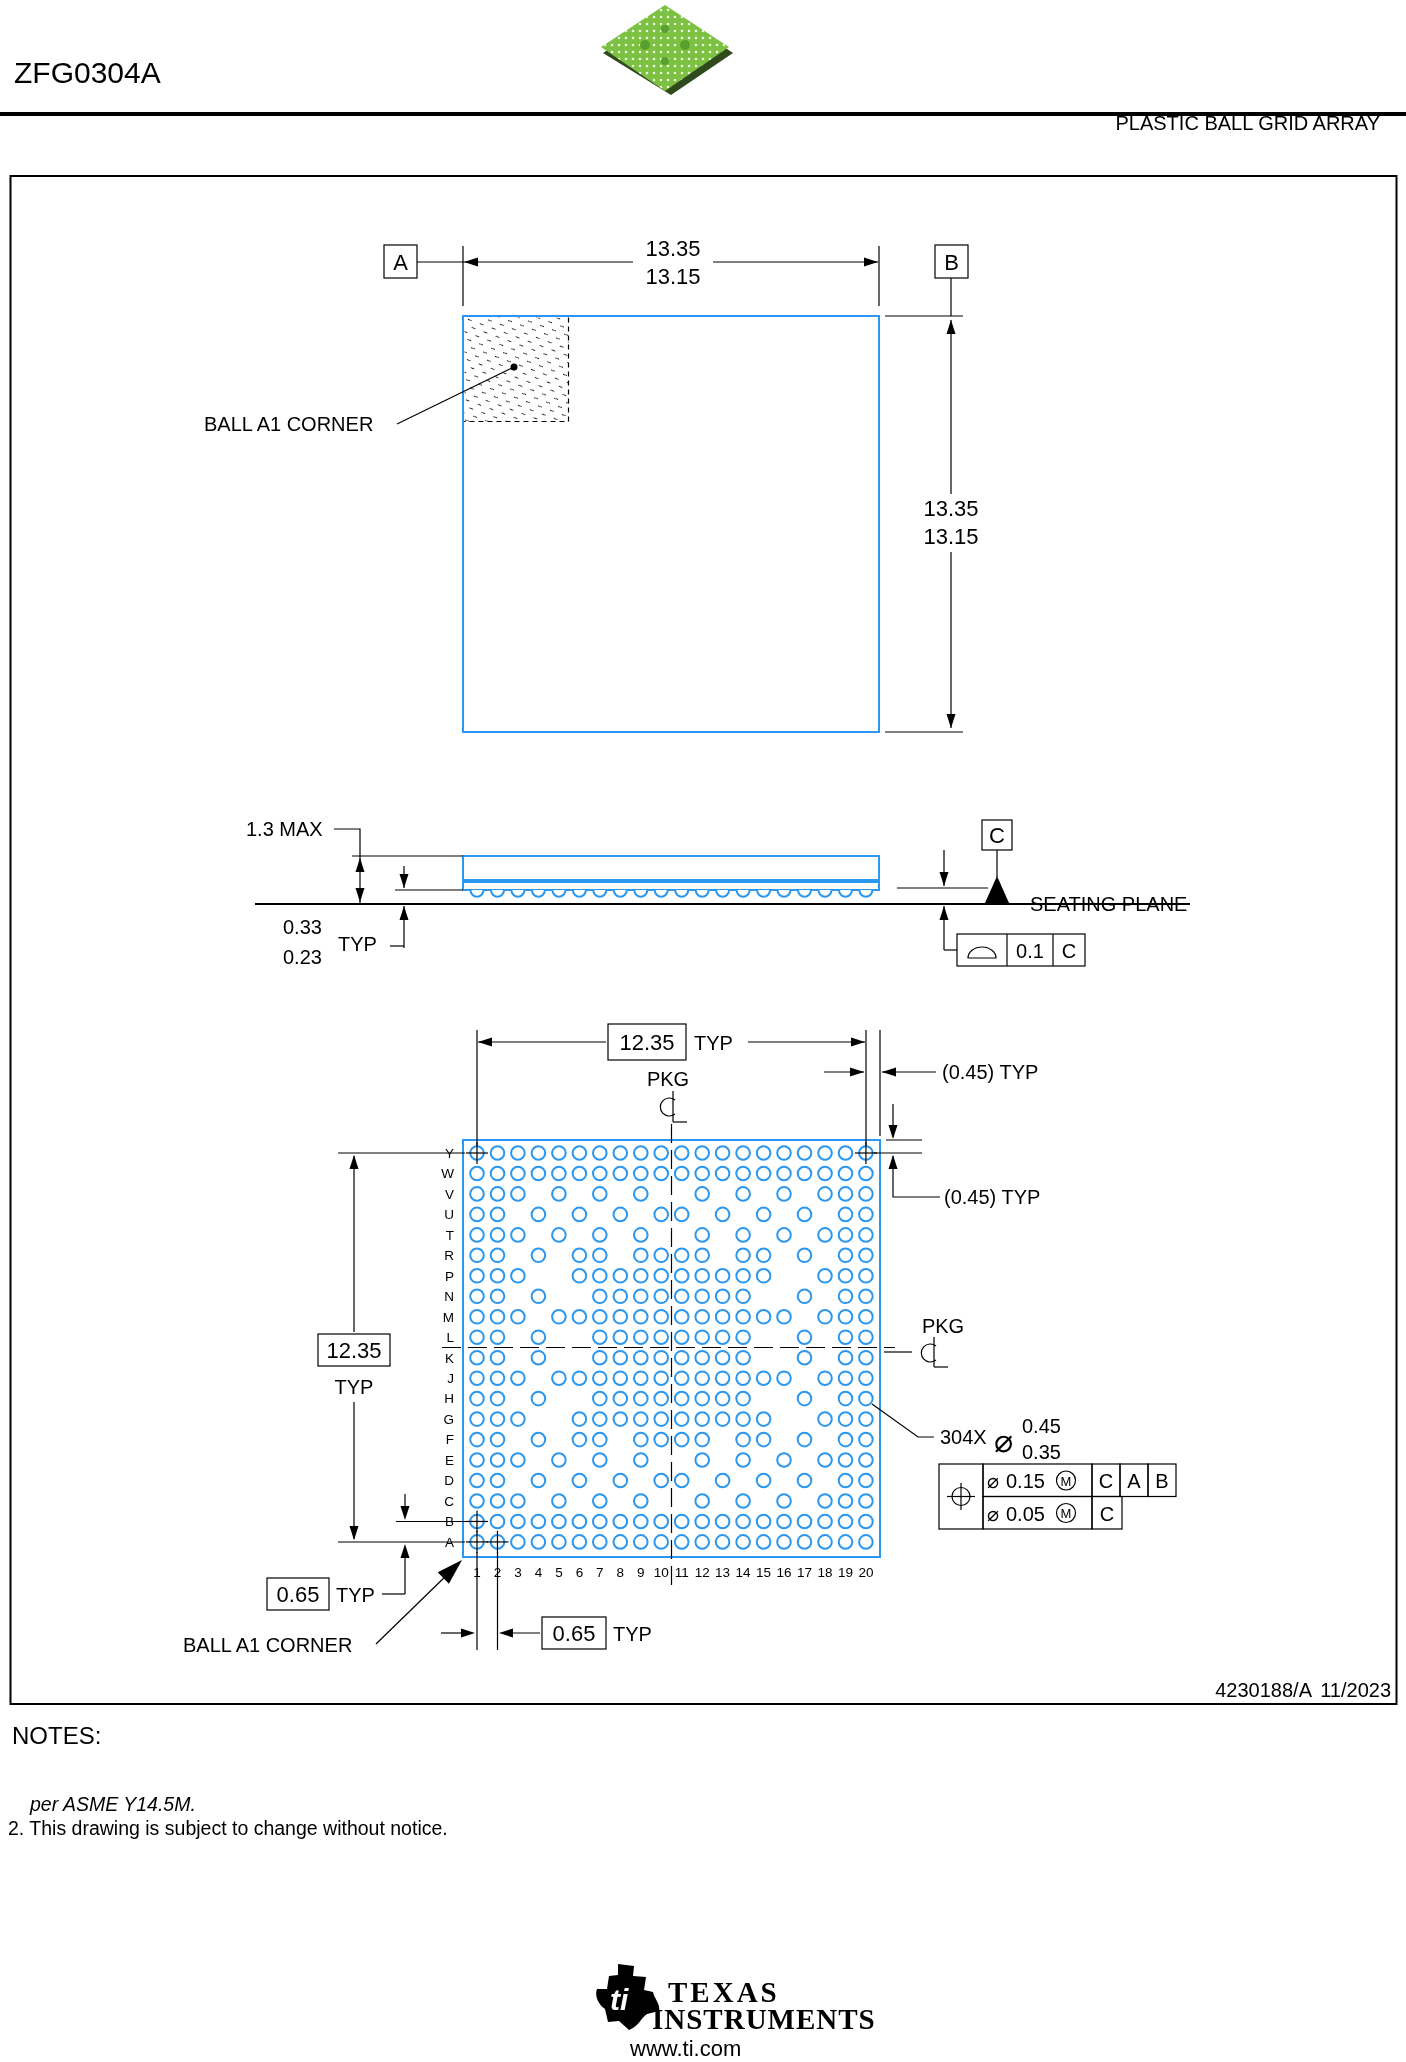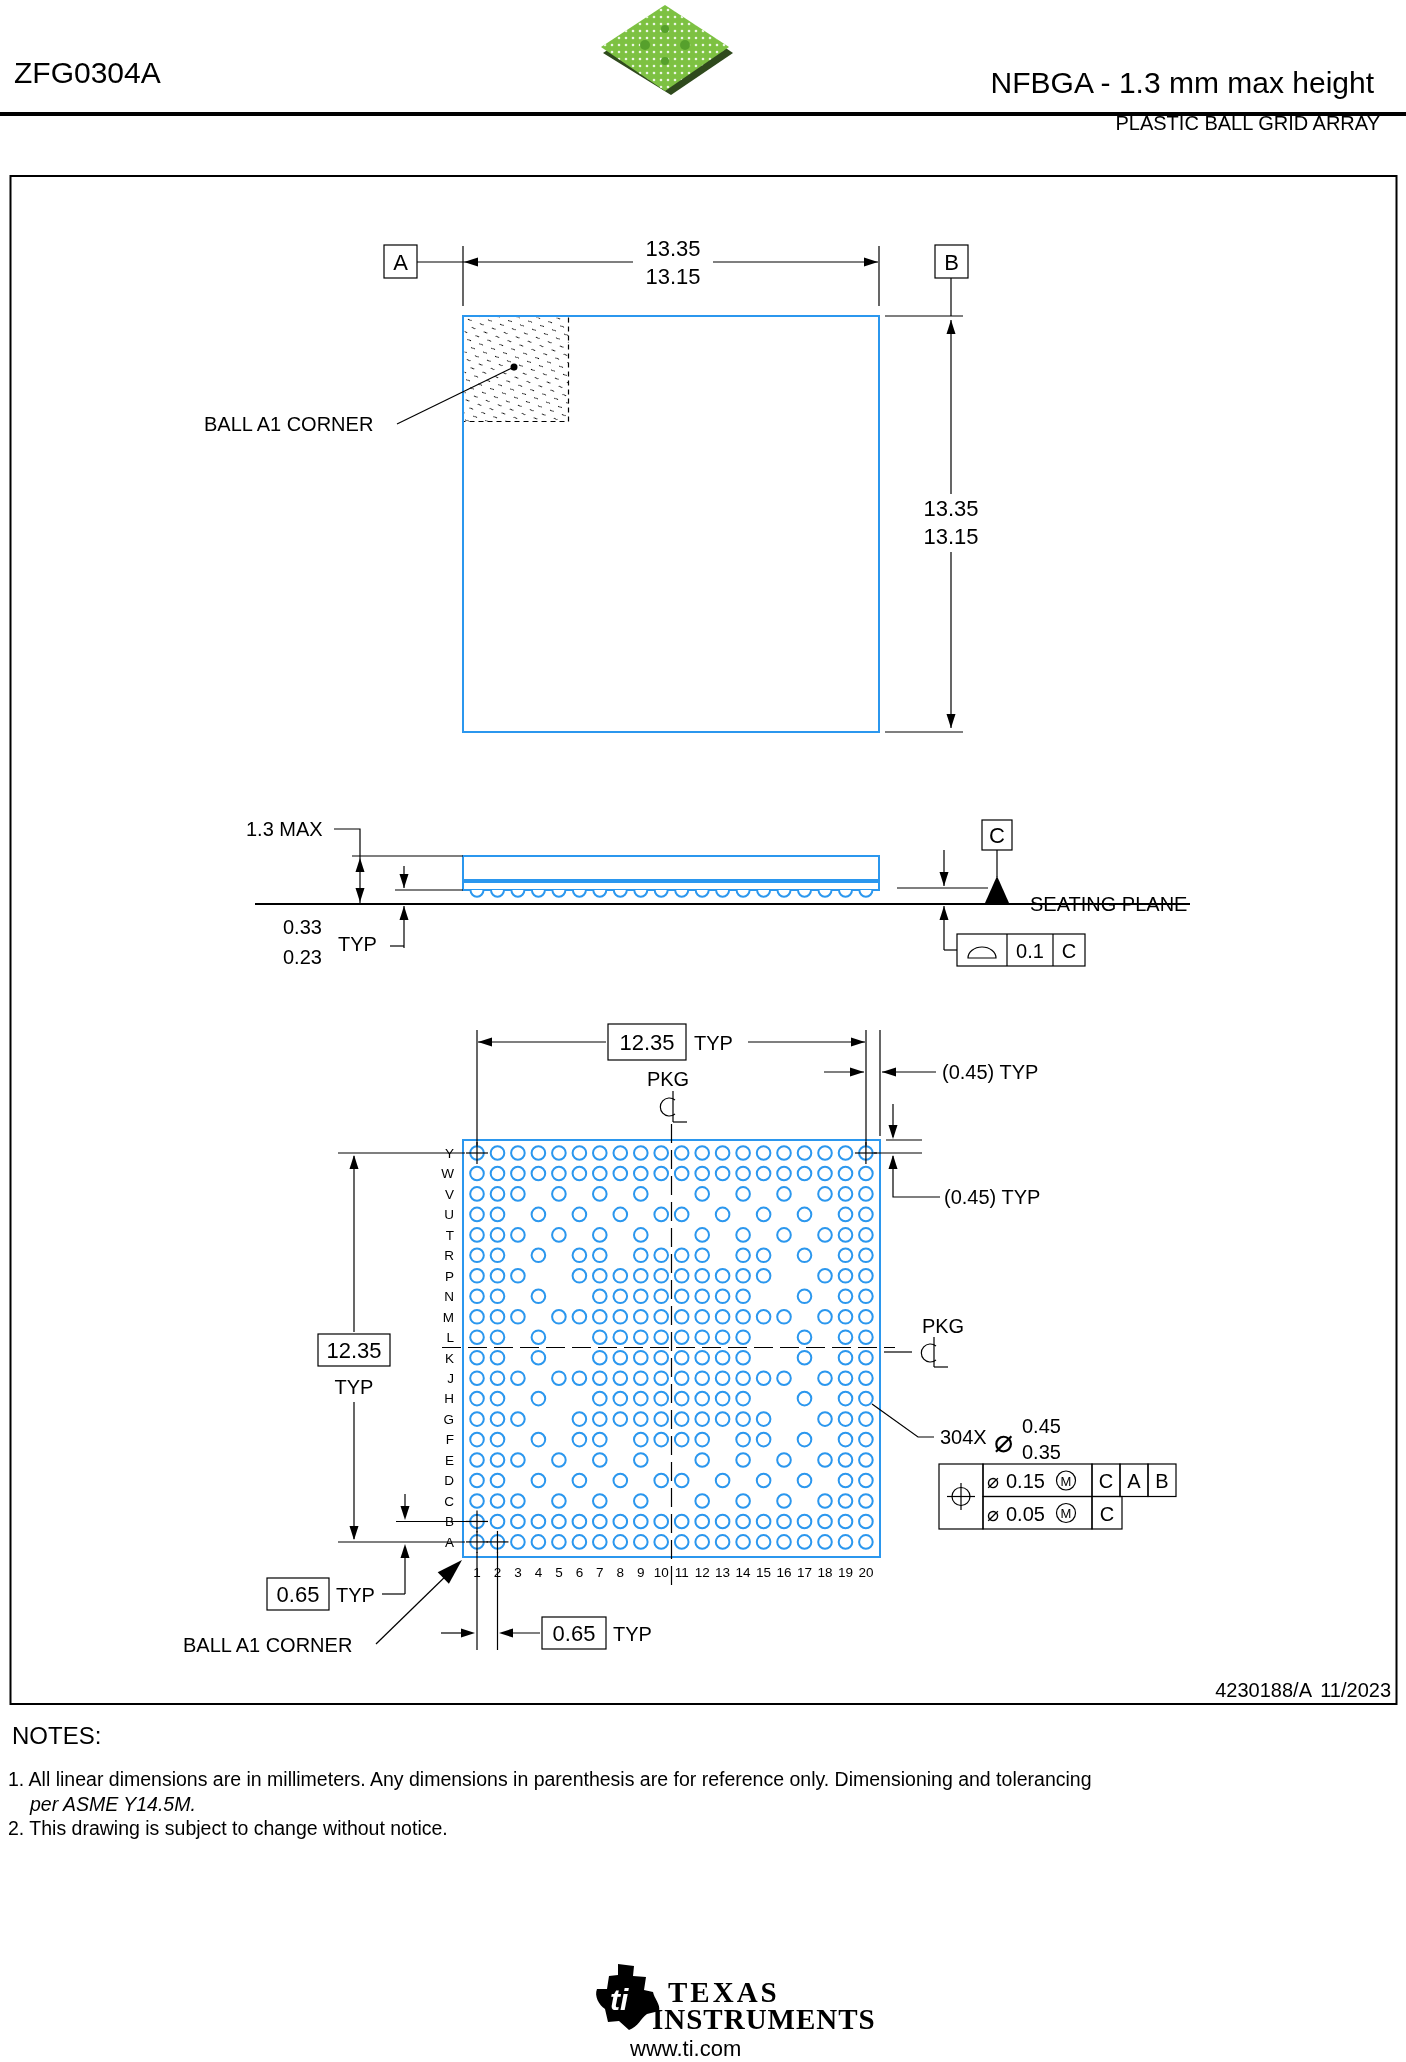--- a/index.html
+++ b/index.html
@@ -636,26 +636,24 @@
     <text x="1312" y="1697" text-anchor="end">4230188/A</text>
     <text x="1391" y="1697" text-anchor="end">11/2023</text>
 
     <g transform="translate(596,1964)">
       <path d="M22,0 L38,2 L37,12 L50,13 L48,26 L57,28 C58,34 65,41 63,47 L51,50 C45,54 42,63 33,66 L23,57 L12,58 L9,45 C3,41 -2,32 1,25 L11,25 L13,12 L22,11 Z" fill="#000"></path>
       <text x="14" y="46" style="font-size:30px;font-weight:bold;font-style:italic;fill:#fff">ti</text>
     </g>
   </svg>
 
   <div class="abs part-number">ZFG0304A</div>
-  <div class="abs doc-subtitle">NFBGA - 1.3 mm max height</div>
   <div class="abs hdr-rule"></div>
   <div class="abs family">PLASTIC BALL GRID ARRAY</div>
 
   <div class="abs notes-head">NOTES:</div>
-  <div class="abs note-1">1. All linear dimensions are in millimeters. Any dimensions in parenthesis are for reference only. Dimensioning and tolerancing</div>
   <div class="abs note-1b">per ASME Y14.5M.</div>
   <div class="abs note-2">2. This drawing is subject to change without notice.</div>
 
   <div class="abs ti-texas">TEXAS</div>
   <div class="abs ti-instr">INSTRUMENTS</div>
   <div class="abs ti-url">www.ti.com</div>
 
 </div>
 
 </body></html>

